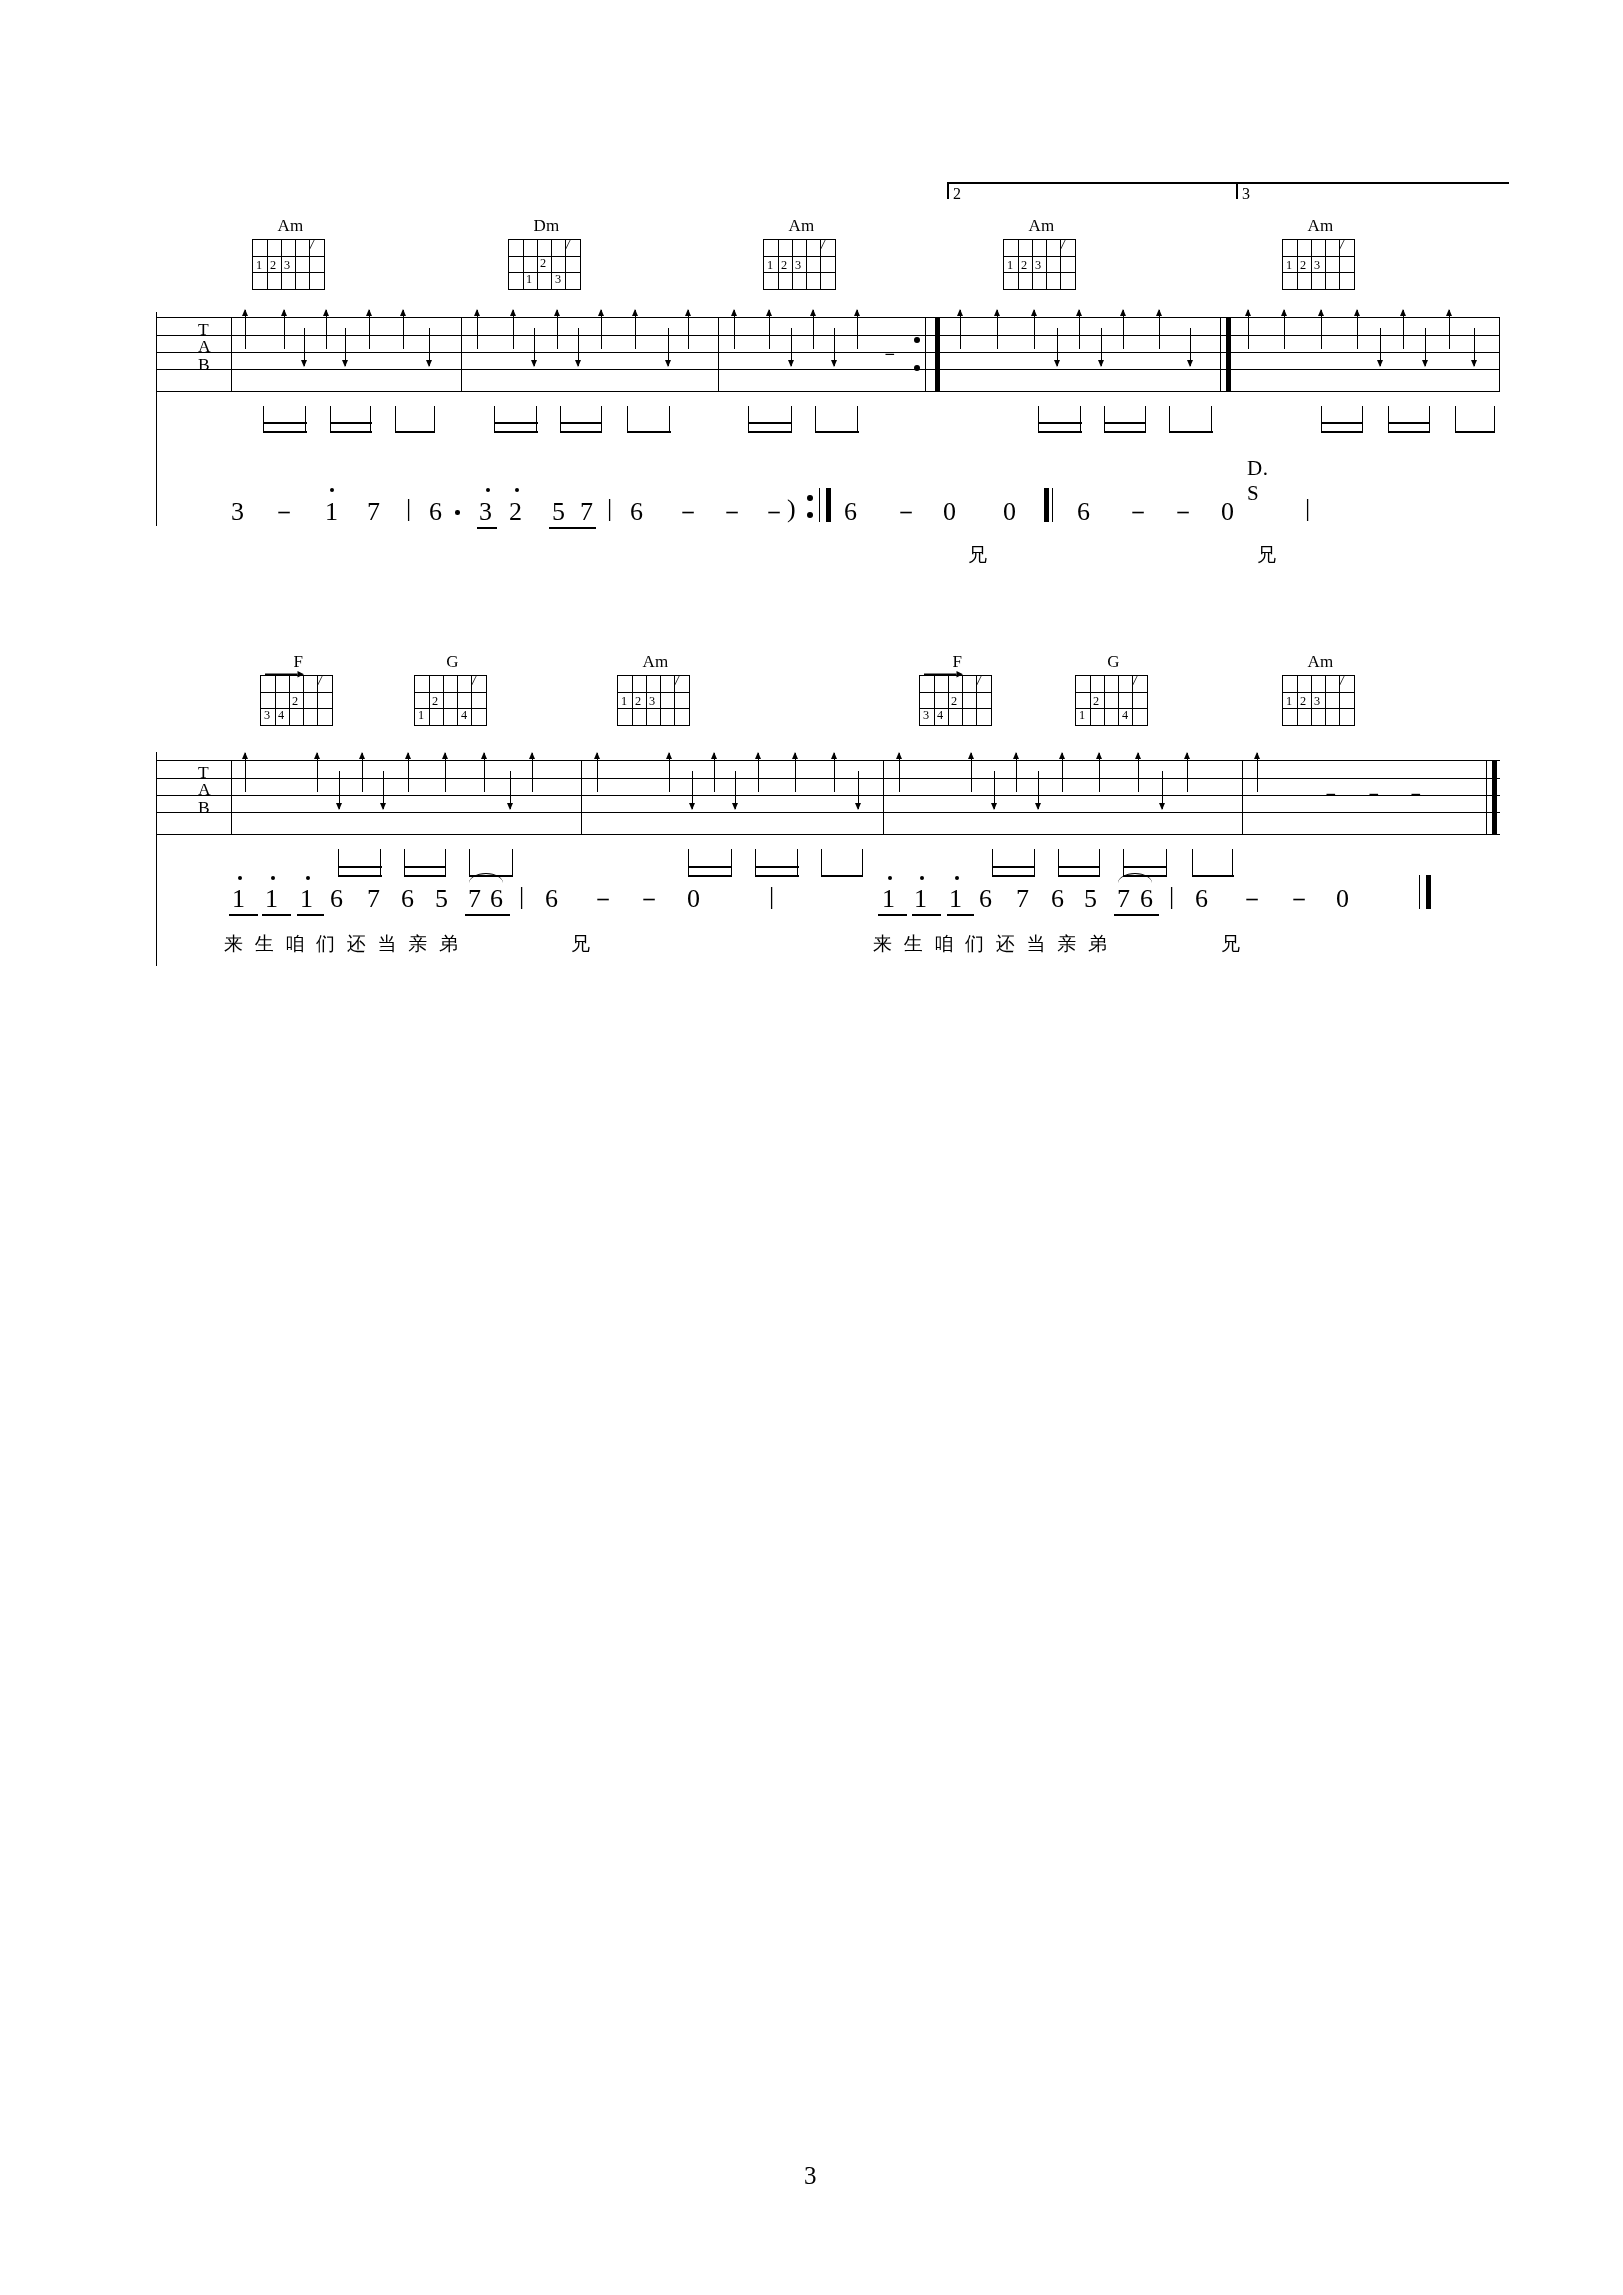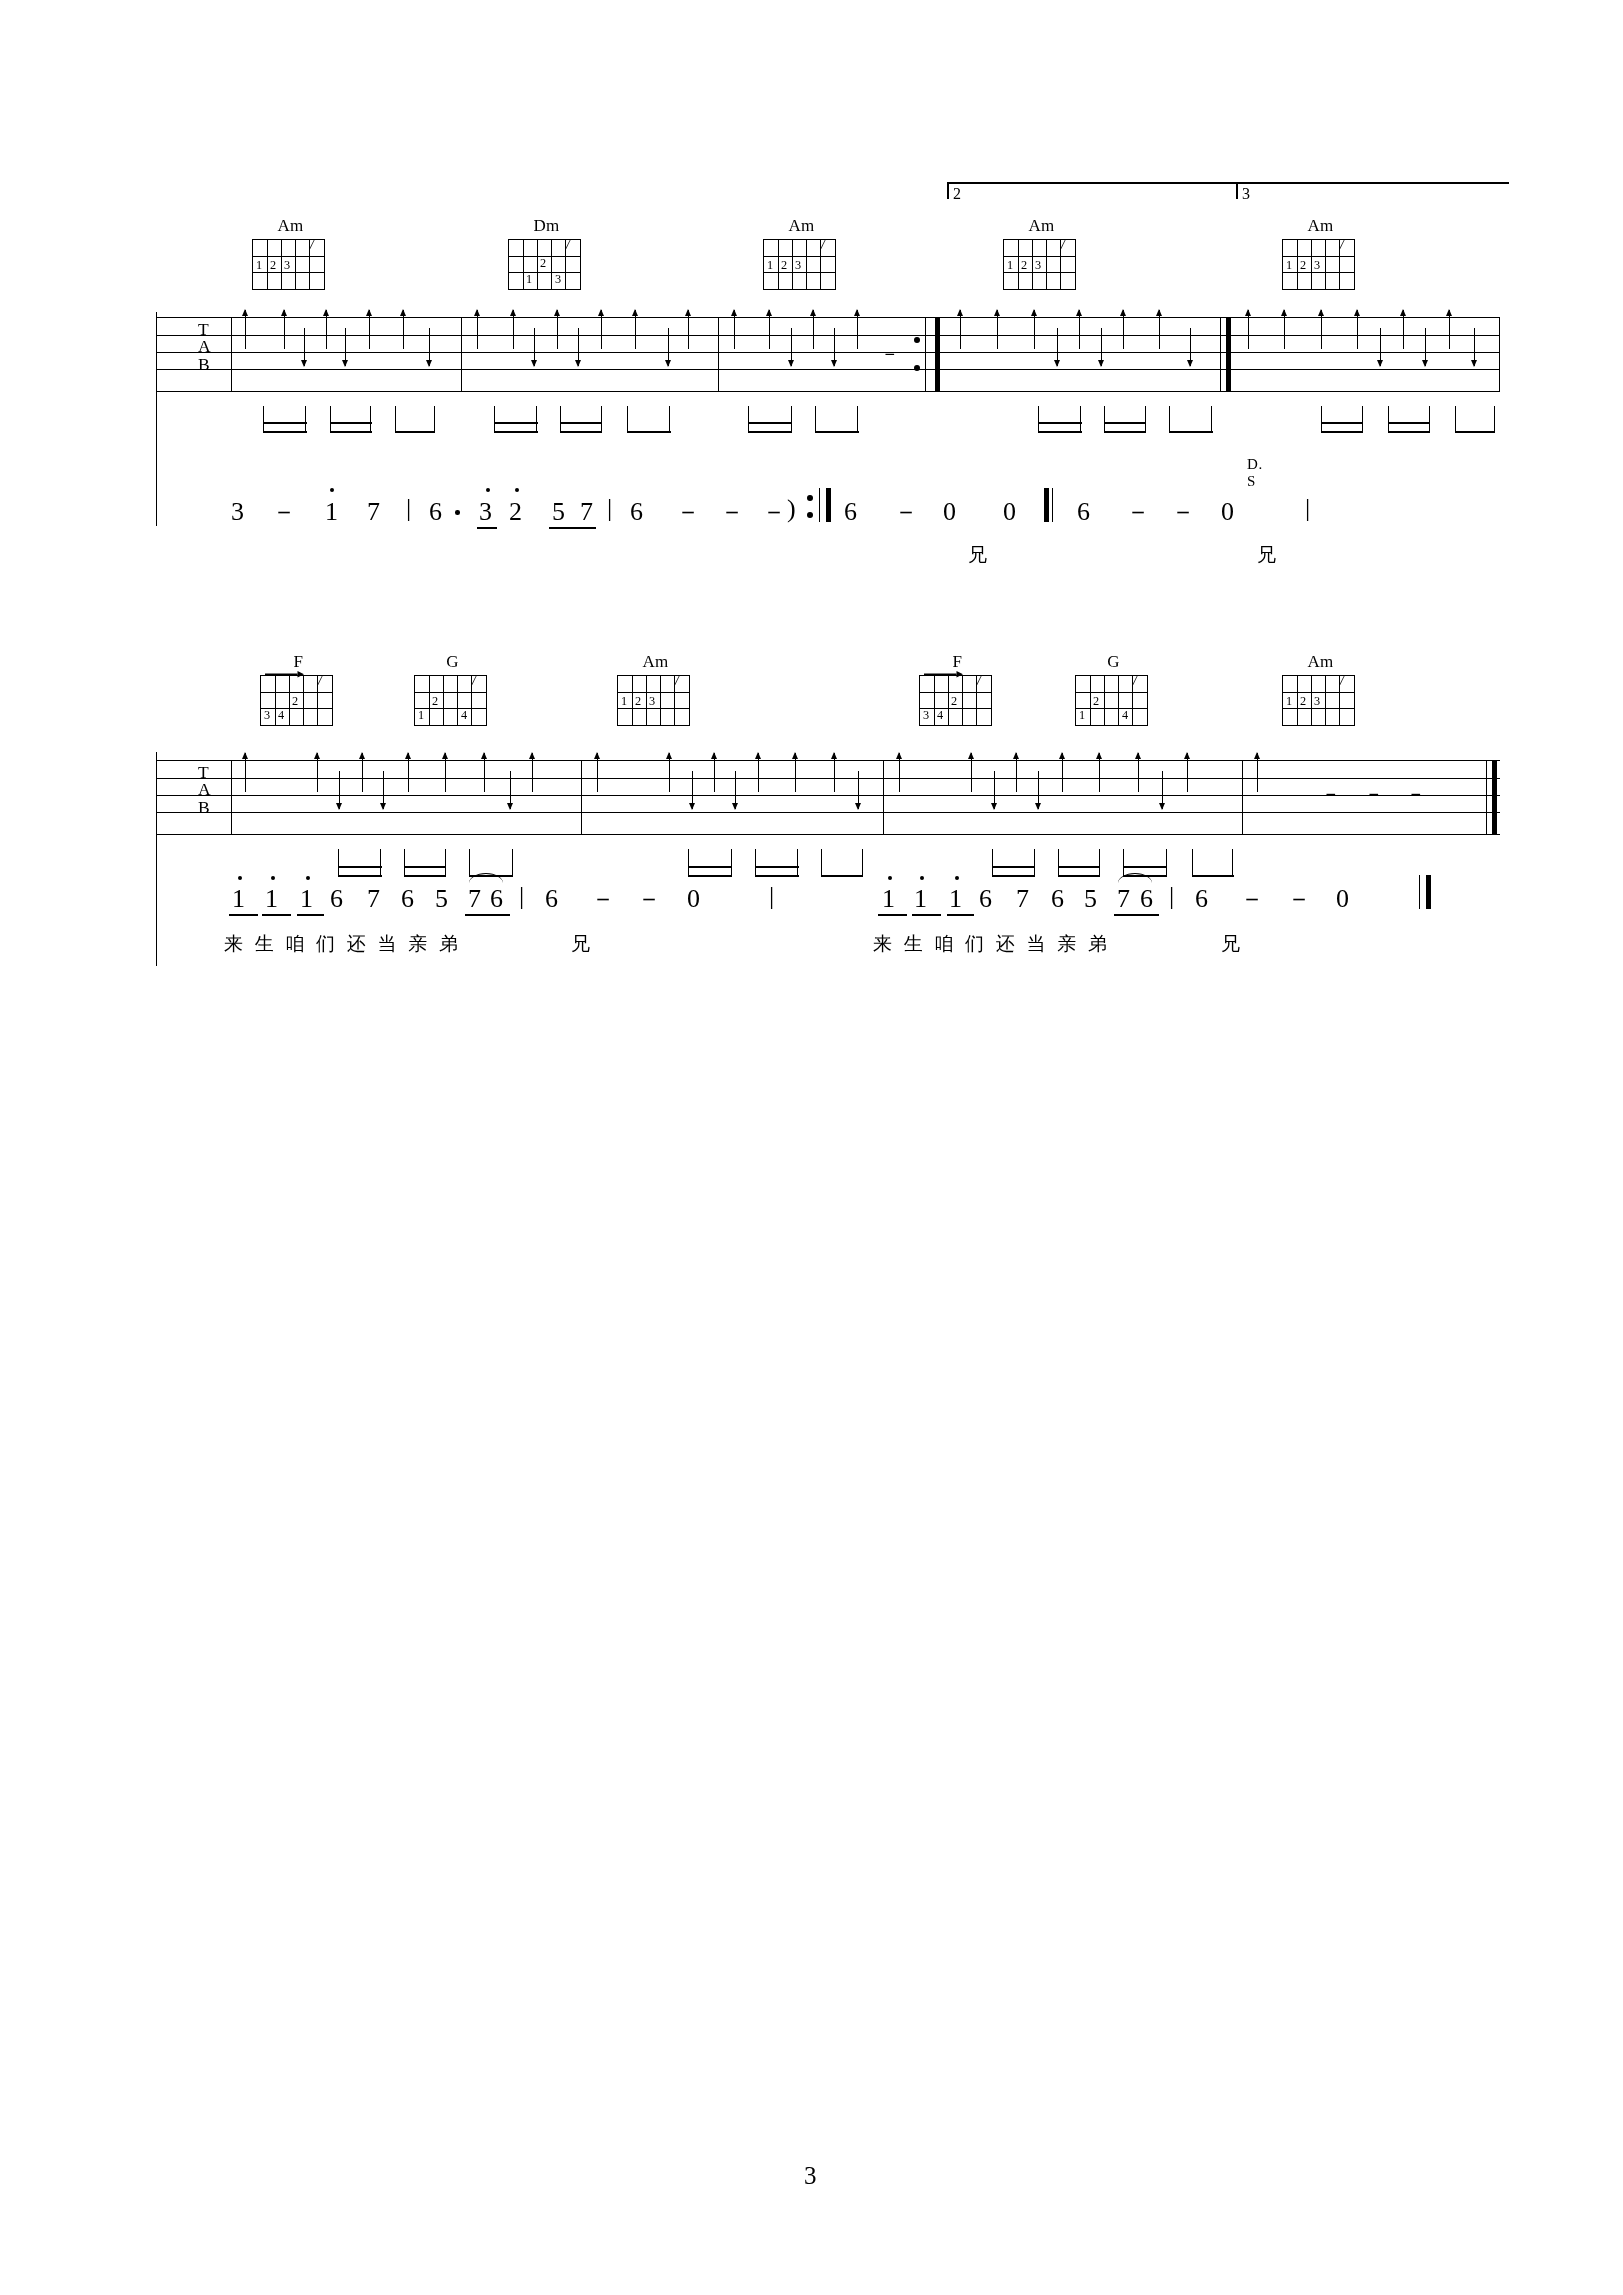--- a/index.html
+++ b/index.html
@@ -174,21 +174,21 @@
   .endingtick { position: absolute; background: #000; width: 1.6px; }
   .endingnum {
     position: absolute;
     font-family: "Liberation Serif", serif;
     font-size: 16px;
   }
 
   .ds {
     position: absolute;
     font-family: "Liberation Serif", serif;
-    font-size: 15px;
+    font-size: 21px;
     letter-spacing: 0.6px;
   }
 
   .pagenum {
     position: absolute;
     font-family: "Liberation Serif", serif;
     font-size: 25px;
   }
 
   .repdot { position: absolute; width: 5.8px; height: 5.8px; border-radius: 50%; background: #000; }

